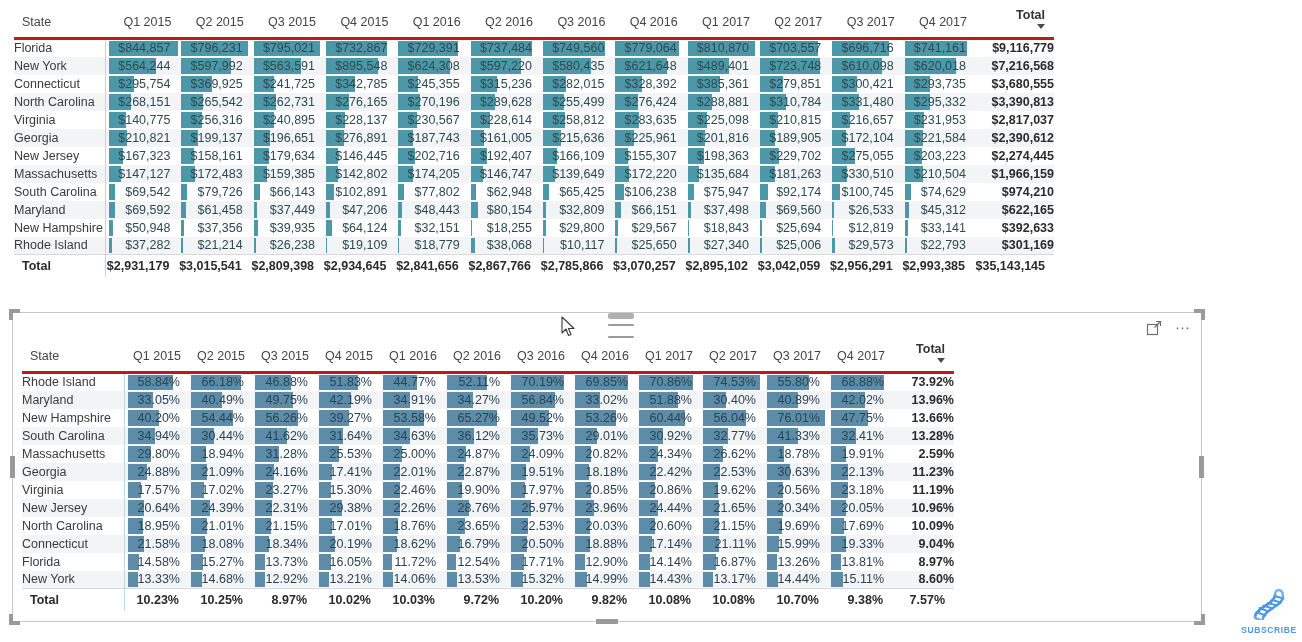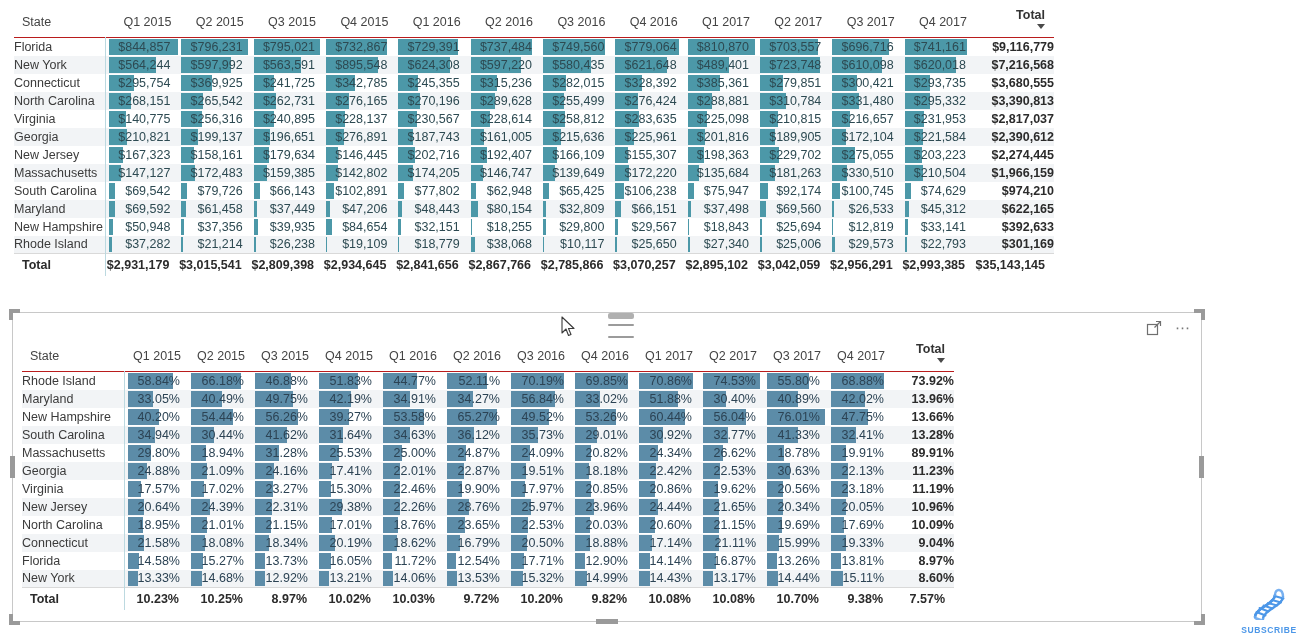--- a/index.html
+++ b/index.html
@@ -82,21 +82,21 @@
   table.matrix th {
     font-weight: 400;
     color: #444;
     text-align: right;
     padding: 0 7px 8px 7px;
     vertical-align: bottom;
     white-space: nowrap;
   }
   table.matrix th.state-head { text-align: left; padding-left: 8px; }
   table.matrix th.total-head { font-weight: 700; color:#333; padding-right: 9px; }
-  table.matrix thead tr { border-bottom: 1px solid #b91c1c; }
+  table.matrix thead tr { border-bottom: 3px solid #b91c1c; }
 
   table.matrix td {
     padding: 0;
     height: 18px;
     white-space: nowrap;
     vertical-align: middle;
     position: relative;
   }
   .cell-state {
     padding-left: 8px;
@@ -735,21 +735,21 @@
             <td class="cell-bar">
               <span class="bar" style="width:3px"></span>
               <span class="txt">$37,356</span>
             </td>
             <td class="cell-bar">
               <span class="bar" style="width:4px"></span>
               <span class="txt">$39,935</span>
             </td>
             <td class="cell-bar">
               <span class="bar" style="width:6px"></span>
-              <span class="txt">$84,654</span>
+              <span class="txt">$64,124</span>
             </td>
             <td class="cell-bar">
               <span class="bar" style="width:3px"></span>
               <span class="txt">$32,151</span>
             </td>
             <td class="cell-bar">
               <span class="bar" style="width:1px"></span>
               <span class="txt">$18,255</span>
             </td>
             <td class="cell-bar">
@@ -1169,21 +1169,21 @@
                 <span class="txt">26.62%</span>
               </td>
               <td class="cell-bar">
                 <span class="bar" style="width:17px"></span>
                 <span class="txt">18.78%</span>
               </td>
               <td class="cell-bar">
                 <span class="bar" style="width:15px"></span>
                 <span class="txt">19.91%</span>
               </td>
-              <td class="cell-total">89.91%</td>
+              <td class="cell-total">2.59%</td>
             </tr>
             <tr class="rowB">
               <td class="cell-state">Georgia</td>
               <td class="cell-bar">
                 <span class="bar" style="width:19px"></span>
                 <span class="txt">24.88%</span>
               </td>
               <td class="cell-bar">
                 <span class="bar" style="width:16px"></span>
                 <span class="txt">21.09%</span>

